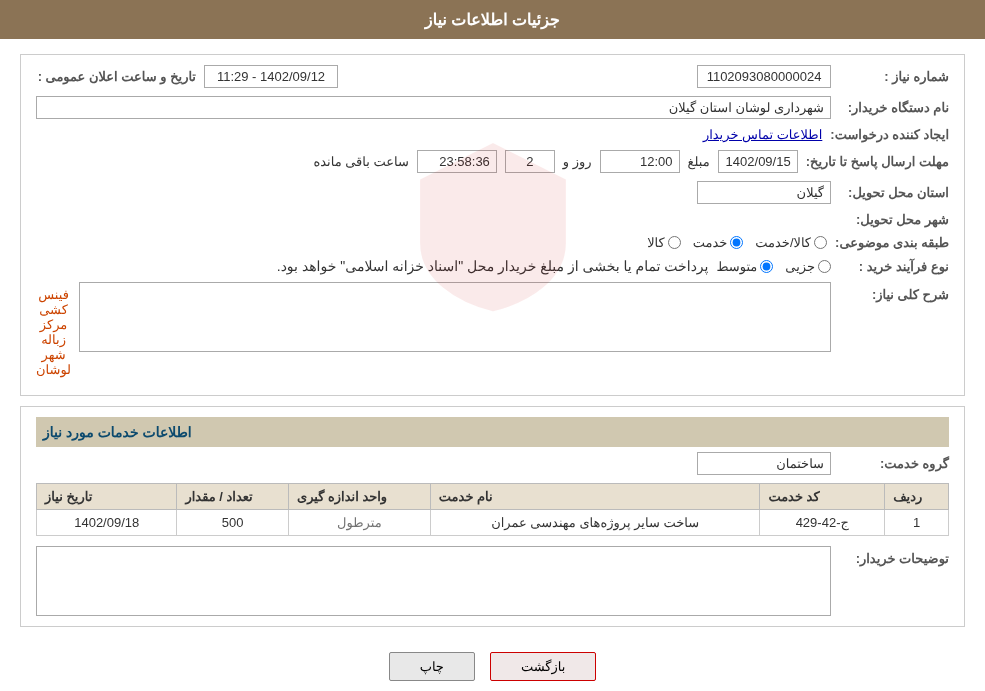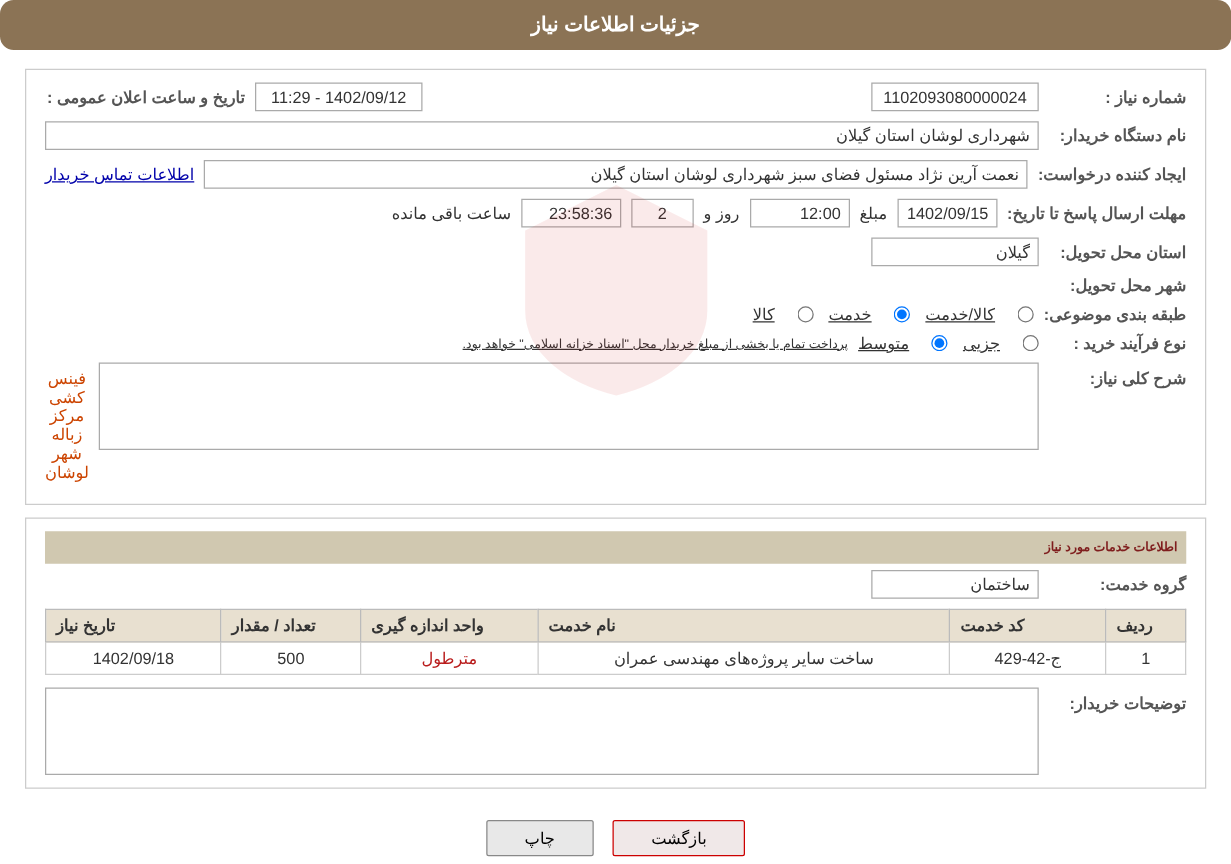--- a/index.html
+++ b/index.html
@@ -16,21 +16,20 @@
       background: #fff;
       min-height: 691px;
     }
     .header-bar {
       background: #8B7355;
       color: #fff;
       text-align: center;
       padding: 10px 20px;
       font-size: 16px;
       font-weight: bold;
-      border-radius: 11px;
     }
     .content {
       padding: 15px 20px;
     }
     .form-section {
       border: 1px solid #ccc;
       margin-bottom: 10px;
       padding: 10px 15px;
       background: #fff;
     }
@@ -70,22 +69,21 @@
       cursor: pointer;
     }
     .radio-group {
       display: flex;
       align-items: center;
       gap: 12px;
     }
     .radio-item {
       display: flex;
       align-items: center;
-      gap: 18px;
-      text-decoration: underline;
+      gap: 3px;
     }
     .textarea-box {
       border: 1px solid #aaa;
       width: 100%;
       height: 70px;
       padding: 5px;
       background: #fff;
       resize: none;
     }
     .table-section {
@@ -140,44 +138,43 @@
       top: 50%;
       left: 50%;
       transform: translate(-50%, -50%);
       opacity: 0.08;
       width: 180px;
       height: 180px;
       pointer-events: none;
       z-index: 0;
     }
     .small-notice {
-      font-size: 10px;
+      font-size: 14px;
       color: #333;
-      text-decoration: underline;
     }
     .description-row {
       display: flex;
       align-items: flex-start;
       gap: 8px;
     }
     .description-label {
       color: #555;
       font-weight: bold;
       white-space: nowrap;
       min-width: 110px;
       text-align: right;
       padding-top: 5px;
     }
     .services-header {
       background: #d0c8b0;
-      color: #7f1d1d;
-      text-align: right;
+      color: #0c4a6e;
+      text-align: left;
       padding: 7px;
       font-weight: bold;
-      font-size: 10px;
+      font-size: 14px;
       margin-bottom: 5px;
     }
     .group-row {
       display: flex;
       align-items: center;
       gap: 8px;
       margin-bottom: 8px;
     }
   </style>
 </head>
@@ -207,21 +204,20 @@
         <span class="form-label" style="min-width:160px;">تاریخ و ساعت اعلان عمومی :</span>
       </div>
 
       <div class="form-row">
         <span class="form-label">نام دستگاه خریدار:</span>
         <div class="form-input form-input-wide">شهرداری لوشان استان گیلان</div>
       </div>
 
       <div class="form-row">
         <span class="form-label">ایجاد کننده درخواست:</span>
-        <div class="form-input form-input-wide">نعمت آرین نژاد مسئول فضای سبز شهرداری لوشان استان گیلان</div>
         <span class="link-blue">اطلاعات تماس خریدار</span>
       </div>
 
       <div class="form-row">
         <span class="form-label">مهلت ارسال پاسخ تا تاریخ:</span>
         <div class="form-input form-input-small">1402/09/15</div>
         <span>مبلغ</span>
         <div class="form-input form-input-small">12:00</div>
         <span>روز و</span>
         <div class="form-input" style="width:50px;text-align:center;">2</div>
@@ -298,21 +294,21 @@
               <th>تعداد / مقدار</th>
               <th>تاریخ نیاز</th>
             </tr>
           </thead>
           <tbody id="table-body">
 
           <tr>
                 <td>1</td>
                 <td>ج-42-429</td>
                 <td>ساخت سایر پروژه‌های مهندسی عمران</td>
-                <td style="color: #b91c1c;">مترطول</td>
+                <td style="color: #737373;">مترطول</td>
                 <td>500</td>
                 <td>1402/09/18</td>
               </tr>
             </tbody>
         </table>
       </div>
 
       <div class="description-row" style="margin-top:8px; align-items:flex-start;">
         <span class="form-label description-label">توضیحات خریدار:</span>
         <textarea class="textarea-box" style="flex: 1 1 0%;" readonly=""></textarea>

